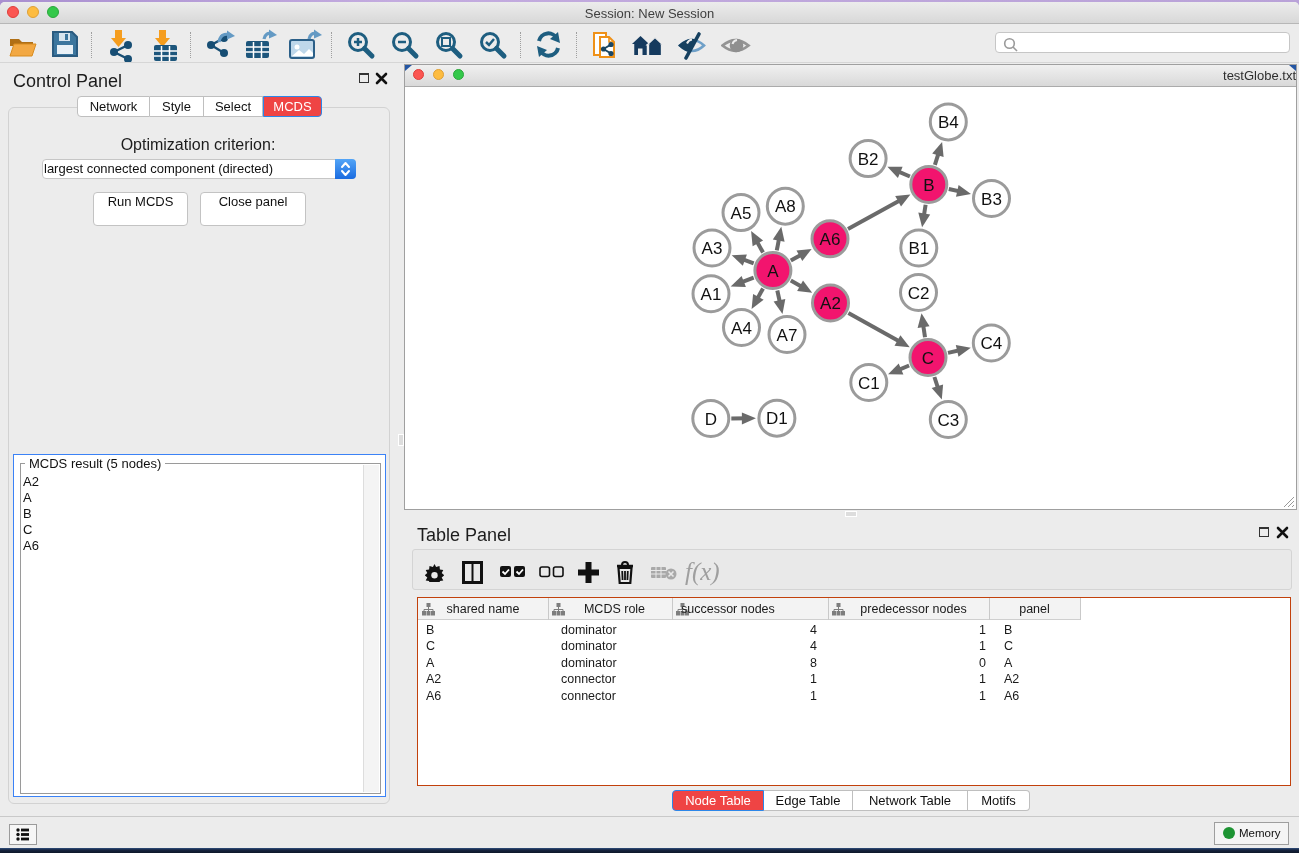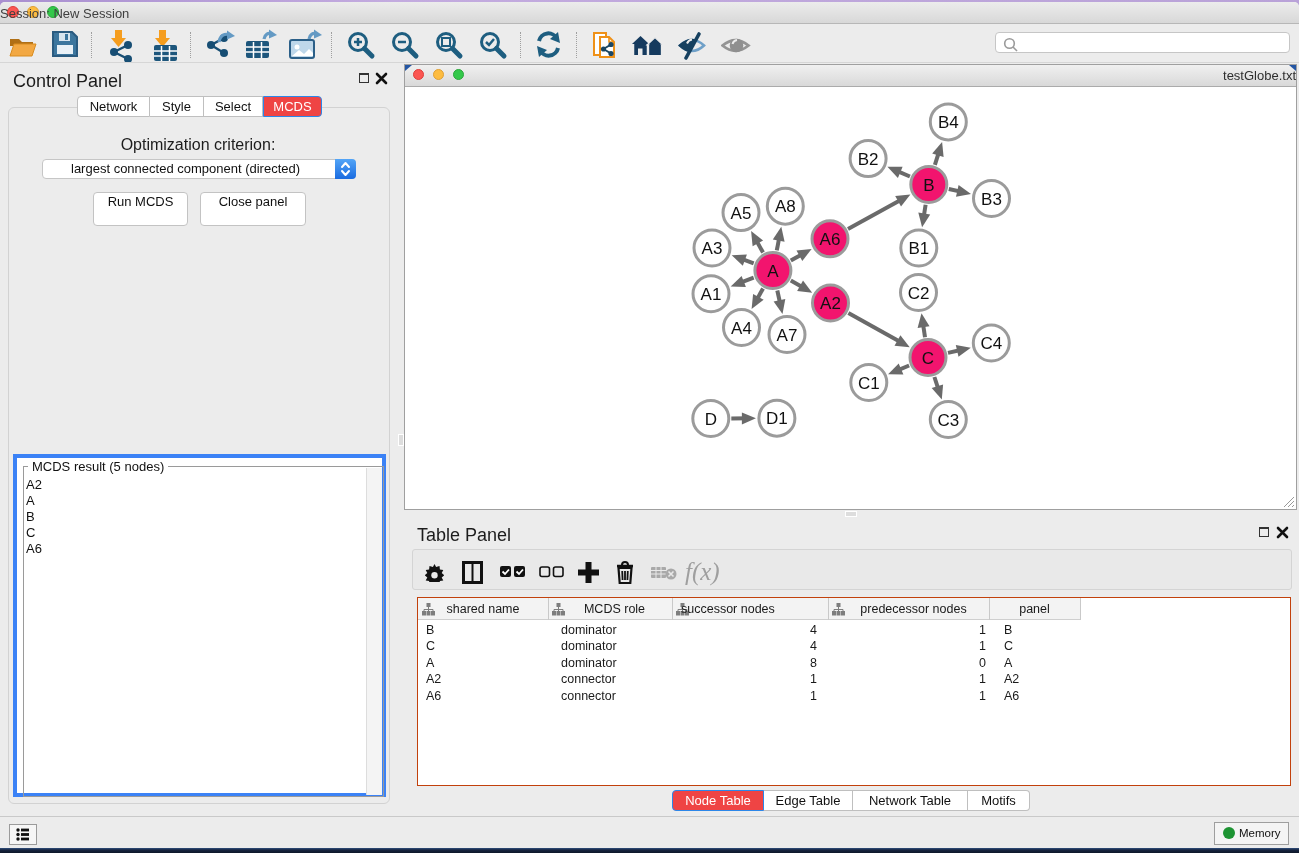--- a/index.html
+++ b/index.html
@@ -2,21 +2,21 @@
 <html><head><meta charset="utf-8"><style>
 *{margin:0;padding:0;box-sizing:border-box}
 html,body{width:1299px;height:853px;overflow:hidden}
 body{font-family:"Liberation Sans",sans-serif;background:#ececec;position:relative}
 .abs{position:absolute}
 .desk-top{left:0;top:0;width:1299px;height:10px;background:linear-gradient(90deg,#a98fd0,#c3abdf 30%,#b9a2d8)}
 .desk-bot{left:0;top:848px;width:1299px;height:5px;background:linear-gradient(#31507e,#16243f 40%,#0e1729)}
 .appwin{left:0;top:2px;width:1299px;height:847px;background:#ececec;border-radius:5px 5px 0 0}
 .titlebar{left:0;top:2px;width:1299px;height:22px;background:linear-gradient(#ececec,#d8d8d8);border-bottom:1px solid #b7b7b7;border-radius:5px 5px 0 0}
 .tl{border-radius:50%;width:12px;height:12px;top:4px}
-.title{width:100%;text-align:left;top:4px;font-size:13px;color:#404040}
+.title{width:100%;text-align:center;top:4px;font-size:13px;color:#404040}
 .toolbar{left:0;top:24px;width:1299px;height:39px;border-bottom:1px solid #d6d6d6}
 .tsep{top:8px;width:0;height:26px;border-left:1px dotted #9f9f9f}
 .searchbox{left:995px;top:8px;width:295px;height:21px;background:#fff;border:1px solid #c6c6c6;border-radius:4px}
 .panelhead{font-size:18px;color:#1c1c1c}
 .floatbtn{width:10px;height:10px;border:1px solid #333;border-top:2px solid #333}
 .tab{height:21px;border:1px solid #bfbfbf;background:#fff;font-size:13px;text-align:center;line-height:19px;color:#111}
 .tabsel{background:#ef4444;color:#fff;border-color:#2c87e9}
 .cpanel{left:8px;top:107px;width:382px;height:697px;border:1px solid #d2d2d2;border-radius:6px;background:#ececec}
 .btn{background:#fff;border:1px solid #c3c3c3;border-radius:4px;font-size:13px;text-align:center;height:34px;line-height:18px;color:#111}
 .nwin{left:404px;top:64px;width:893px;height:446px;background:#fff;border:1px solid #9f9f9f}
@@ -186,32 +186,32 @@
 <svg class="abs" style="left:375px;top:72px" width="13" height="13">
     <path d="M2,2 L11,11 M11,2 L2,11" stroke="#111" stroke-width="2.6" stroke-linecap="round"></path>
   </svg>
 <div class="abs cpanel"></div>
 <div class="abs tab" style="left:77px;top:96px;width:73px;border-radius:4px 0 0 4px">Network</div>
 <div class="abs tab" style="left:150px;top:96px;width:54px;border-left:none">Style</div>
 <div class="abs tab" style="left:204px;top:96px;width:59px;border-left:none">Select</div>
 <div class="abs tab tabsel" style="left:263px;top:96px;width:59px;border-radius:0 4px 4px 0">MCDS</div>
 <div class="abs" style="left:0;top:136px;width:396px;text-align:center;font-size:16px;color:#1c1c1c">Optimization criterion:</div>
 <div class="abs" style="left:42px;top:159px;width:314px;height:20px;background:#fff;border:1px solid #c6c6c6;border-radius:4px;font-size:13px;line-height:18px;color:#111">
- <span style="padding-left:28px">largest connected component (directed)</span>
+ <span style="padding-left:1px">largest connected component (directed)</span>
  <div class="abs" style="right:-1px;top:-1px;width:21px;height:20px;border-radius:0 4px 4px 0;background:linear-gradient(#53a5f7,#1a6be0)">
   <svg width="21" height="20">
         <path d="M7,8 l3.5,-4 3.5,4" fill="none" stroke="#fff" stroke-width="2" stroke-linecap="round" stroke-linejoin="round"></path>
         <path d="M7,12 l3.5,4 3.5,-4" fill="none" stroke="#fff" stroke-width="2" stroke-linecap="round" stroke-linejoin="round"></path>
       </svg>
  </div>
 </div>
 <div class="abs btn" style="left:93px;top:192px;width:95px">Run MCDS</div>
 <div class="abs btn" style="left:200px;top:192px;width:106px">Close panel</div>
 
-<div class="abs" style="left:13px;top:454px;width:373px;height:343px;background:#fff;border:4px solid #3b82f6">
+<div class="abs" style="left:13px;top:454px;width:373px;height:343px;background:#fff;border:1px solid #3b82f6">
  <div class="abs" style="left:6px;top:8px;width:361px;height:331px;border:1px solid #9a9a9a"></div>
  <div class="abs" style="left:11px;top:1px;background:#fff;padding:0 4px;font-size:13px;color:#111">MCDS result (5 nodes)</div>
  <div class="abs" style="left:349px;top:10px;width:16px;height:327px;background:#f4f4f4;border-left:1px solid #ddd"></div>
  <div class="abs" style="left:9px;top:19px;font-size:13px;color:#111;line-height:16px">A2<br>A<br>B<br>C<br>A6</div>
 </div>
 
 <div class="abs" style="left:398px;top:434px;width:6px;height:12px;background:#ddd;border:1px solid #fff"></div>
 <div class="abs" style="left:845px;top:511px;width:12px;height:6px;background:#ddd;border:1px solid #fff"></div>
 
 <div class="abs nwin">

